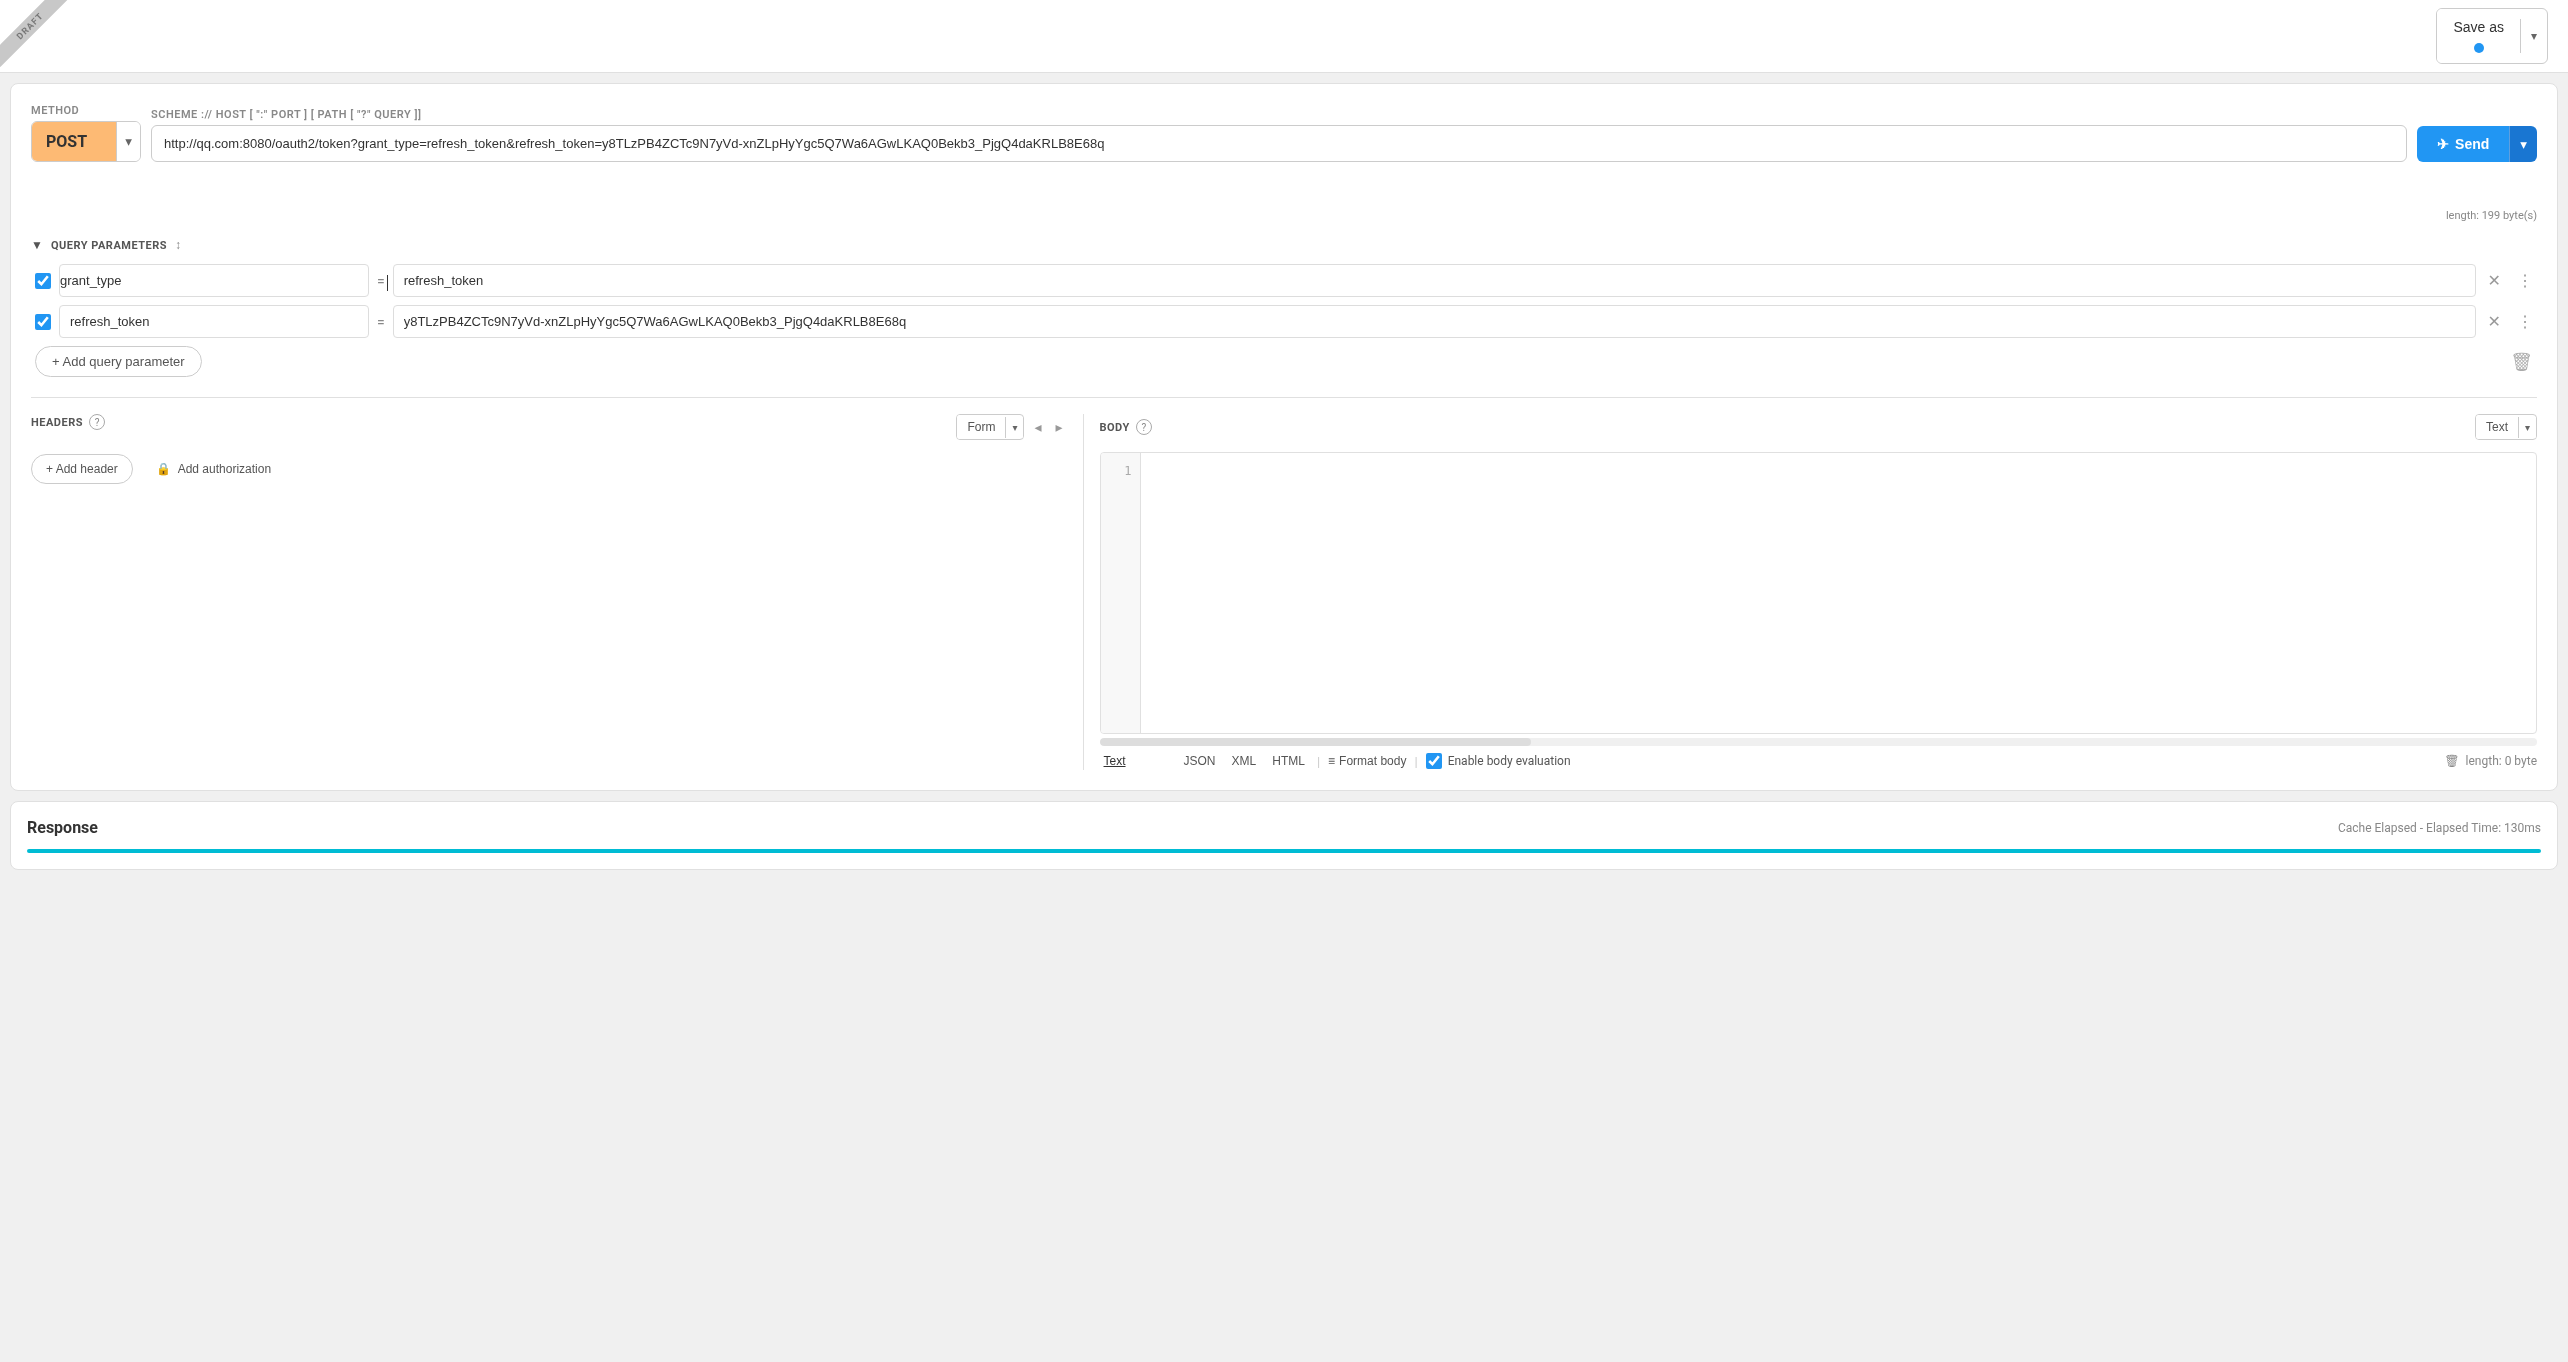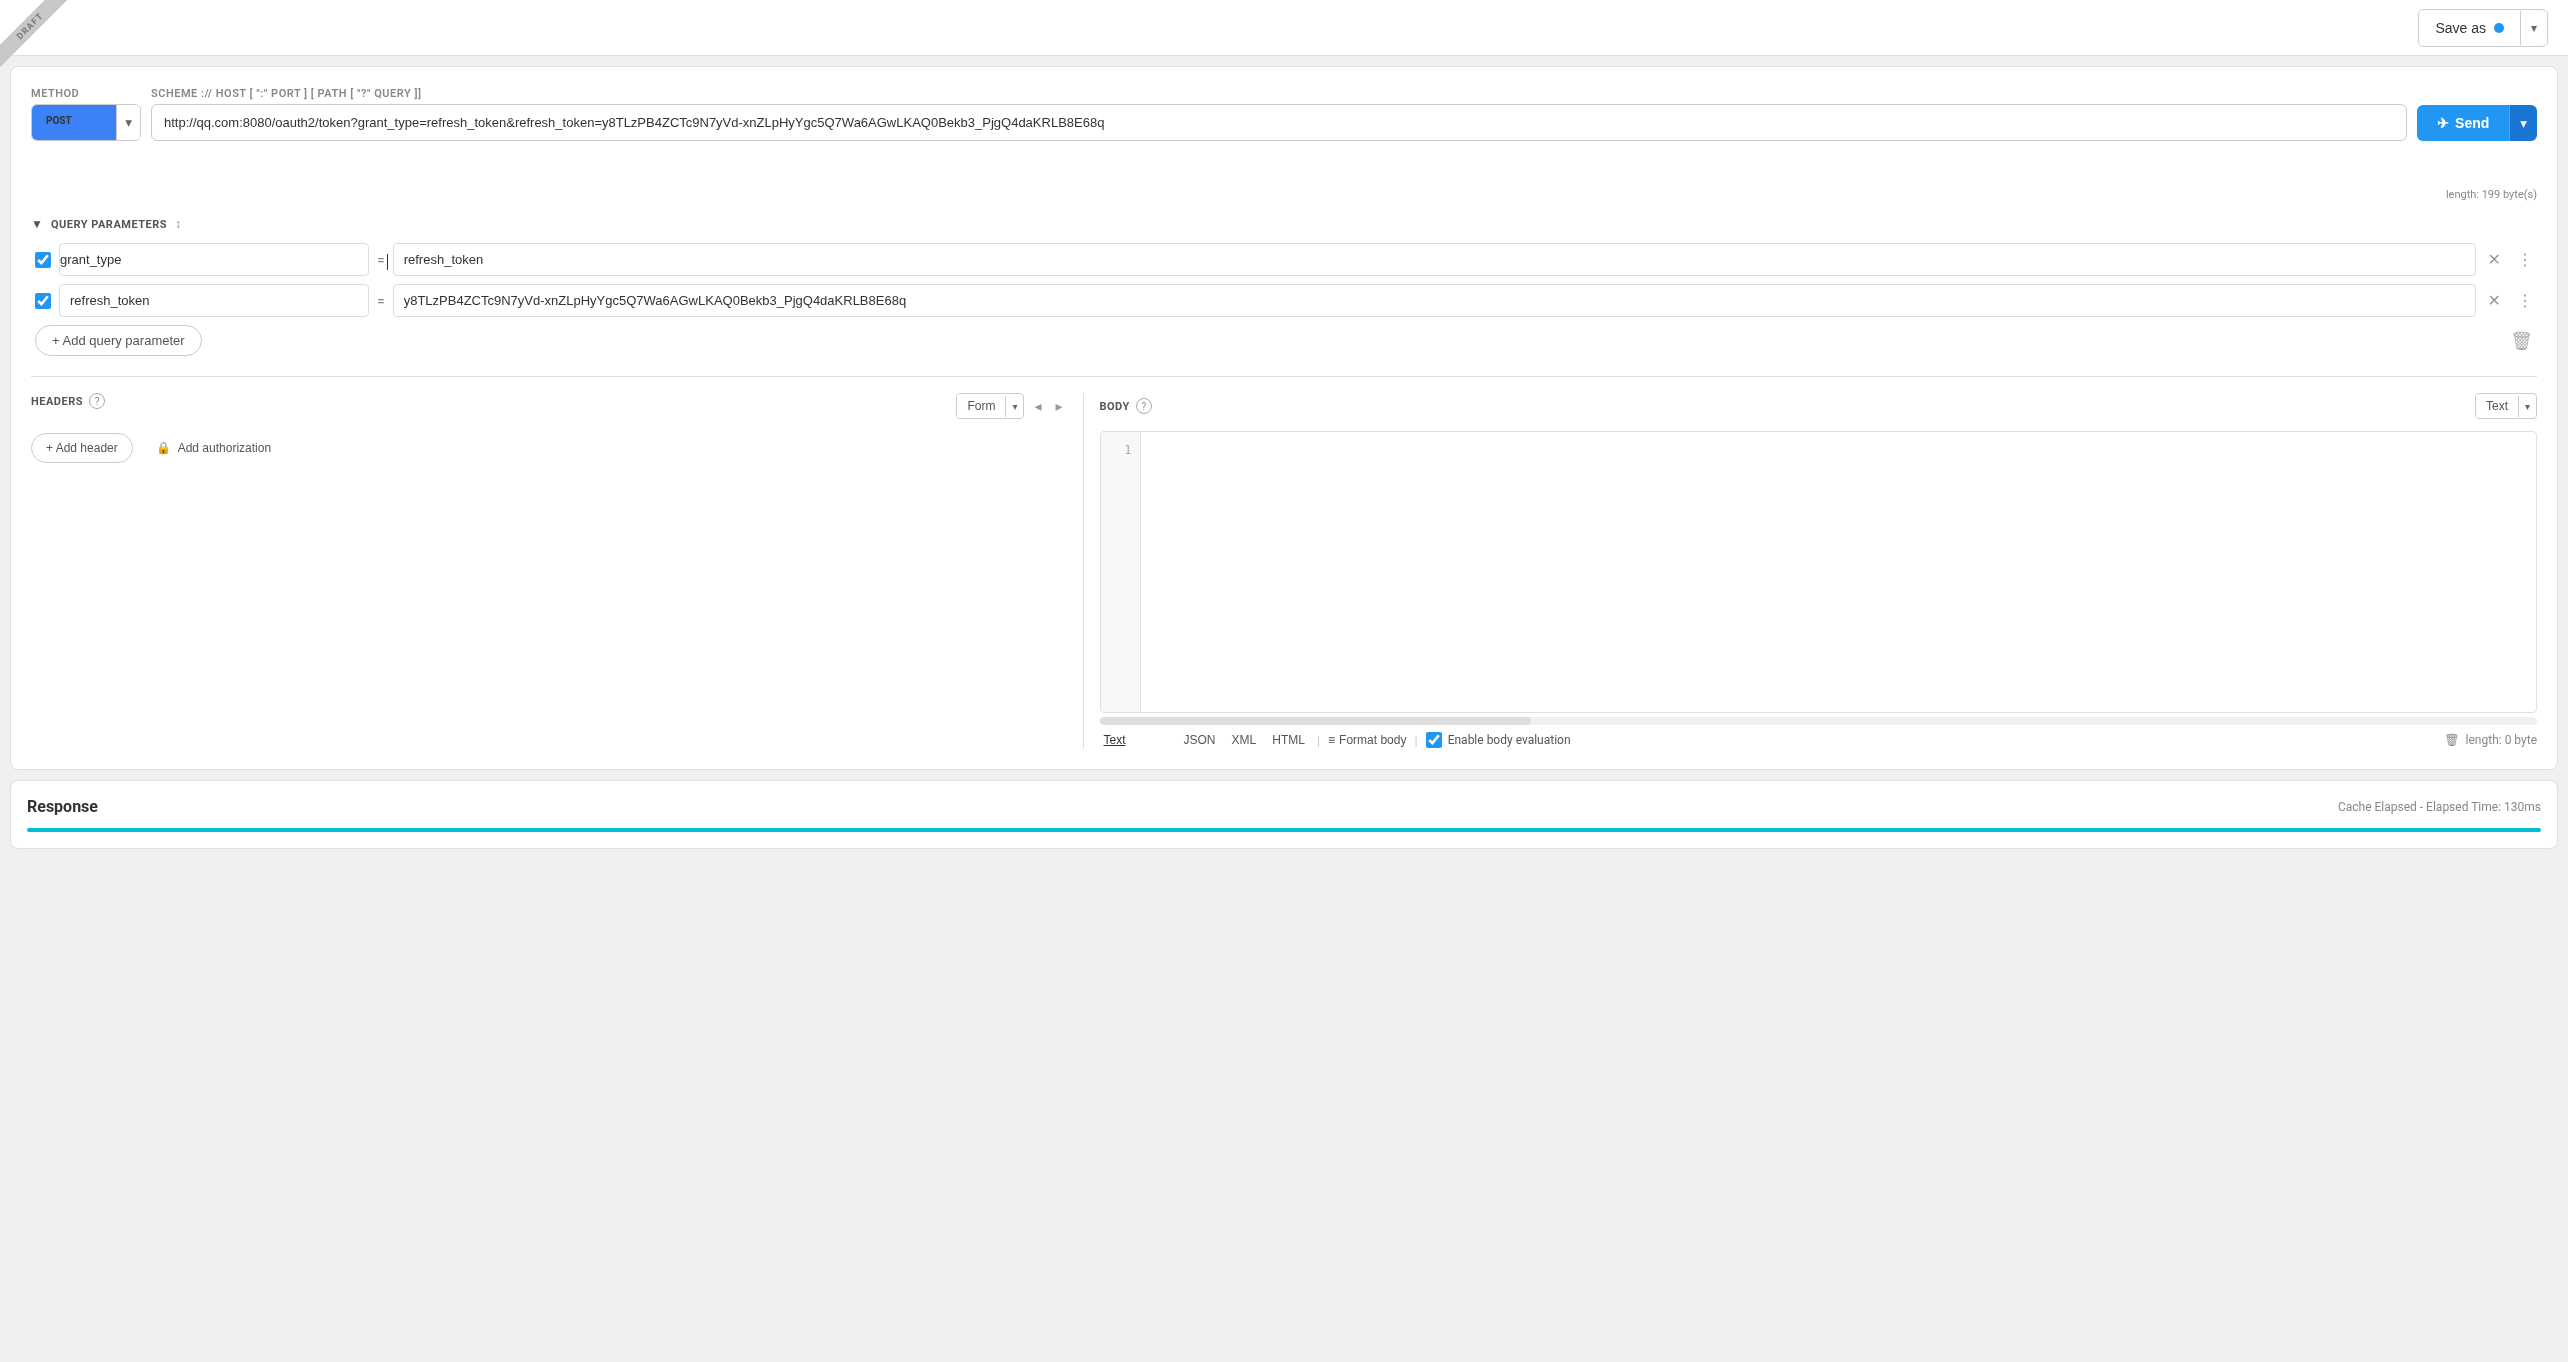--- a/index.html
+++ b/index.html
@@ -13,36 +13,36 @@
 </head>
 <body>
 
 <div style="background: white; border-bottom: 1px solid #e0e0e0; padding: 8px 20px; display: flex; align-items: center; justify-content: flex-end; min-height: 56px; position: relative;">
 
   <div style="position: absolute; top: 0; left: 0; width: 72px; height: 72px; overflow: hidden;">
     <div style="position: absolute; top: 18px; left: -20px; background: #c8c8c8; color: #777; font-size: 9px; font-weight: bold; letter-spacing: 1px; padding: 3px 24px; transform: rotate(-45deg); width: 100px; text-align: center;">DRAFT</div>
   </div>
 
   <div style="display: flex; align-items: center; border: 1px solid #ccc; border-radius: 6px; overflow: hidden; background: white;">
-    <button style="padding: 10px 16px; background: white; border: none; cursor: pointer; font-size: 14px; font-weight: 500; color: #333; display: flex; align-items: center; gap: 8px;">
+    <button style="padding: 10px 16px; background: white; border: none; cursor: pointer; font-size: 14px; font-weight: 500; color: #333; display: flex; align-items: center; gap: 8px; flex-direction: column;">
       <span>Save as</span>
       <span style="width: 10px; height: 10px; background: #2196f3; border-radius: 50%; display: inline-block;"></span>
     </button>
     <button style="padding: 10px 10px; background: white; border: none; border-left: 1px solid #ccc; cursor: pointer; color: #666; font-size: 12px;">▾</button>
   </div>
 </div>
 
 <div style="background: white; margin: 10px; border-radius: 8px; border: 1px solid #e0e0e0; padding: 20px; position: relative;">
 
   <div style="display: flex; align-items: flex-end; gap: 10px; margin-bottom: 6px;">
 
     <div style="display: flex; flex-direction: column;">
       <div style="font-size: 11px; color: #888; font-weight: 600; letter-spacing: 0.5px; margin-bottom: 4px;">METHOD</div>
       <div style="display: flex; align-items: stretch; border: 1px solid #ccc; border-radius: 6px; overflow: hidden; min-width: 110px;">
-        <div style="padding: 10px 14px; font-weight: 700; font-size: 10px; color: #333; flex: 1; background: #3b82f6;">POST</div>
+        <div style="padding: 10px 14px; font-weight: 700; font-size: 16px; color: #333; flex: 1; background: #fdba74;">POST</div>
         <button style="padding: 10px 8px; background: white; border: none; border-left: 1px solid #ccc; cursor: pointer; color: #666;">▾</button>
       </div>
     </div>
 
     <div style="flex: 1; display: flex; flex-direction: column;">
       <div style="font-size: 11px; color: #888; font-weight: 600; letter-spacing: 0.5px; margin-bottom: 4px;">SCHEME :// HOST [ ":" PORT ] [ PATH [ "?" QUERY ]]</div>
       <input type="text" style="width: 100%; padding: 10px 12px; border: 1px solid rgb(204, 204, 204); border-radius: 6px; font-size: 13px; color: rgb(51, 51, 51); background: white; outline: none;" value="http://qq.com:8080/oauth2/token?grant_type=refresh_token&amp;refresh_token=y8TLzPB4ZCTc9N7yVd-xnZLpHyYgc5Q7Wa6AGwLKAQ0Bekb3_PjgQ4daKRLB8E68q">
     </div>
 
     <div style="display: flex; align-items: stretch; border-radius: 6px; overflow: hidden;">

